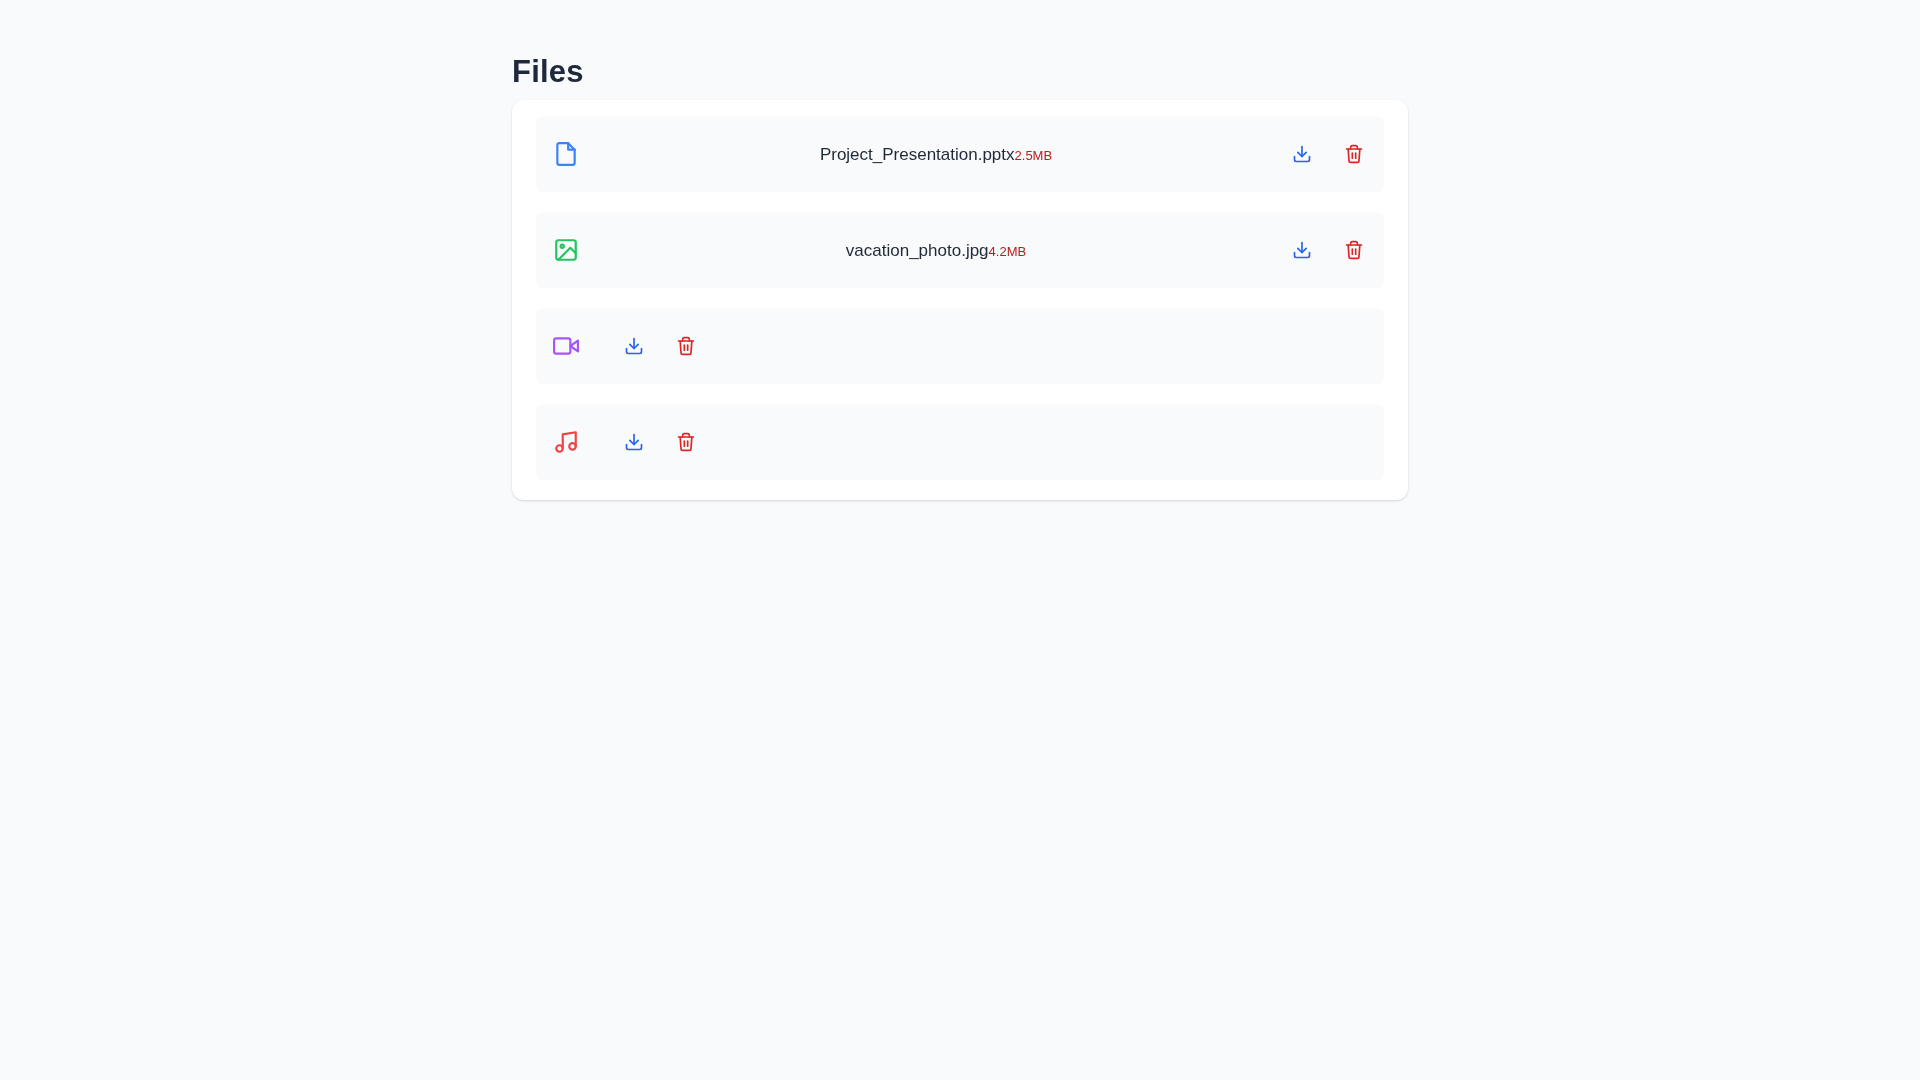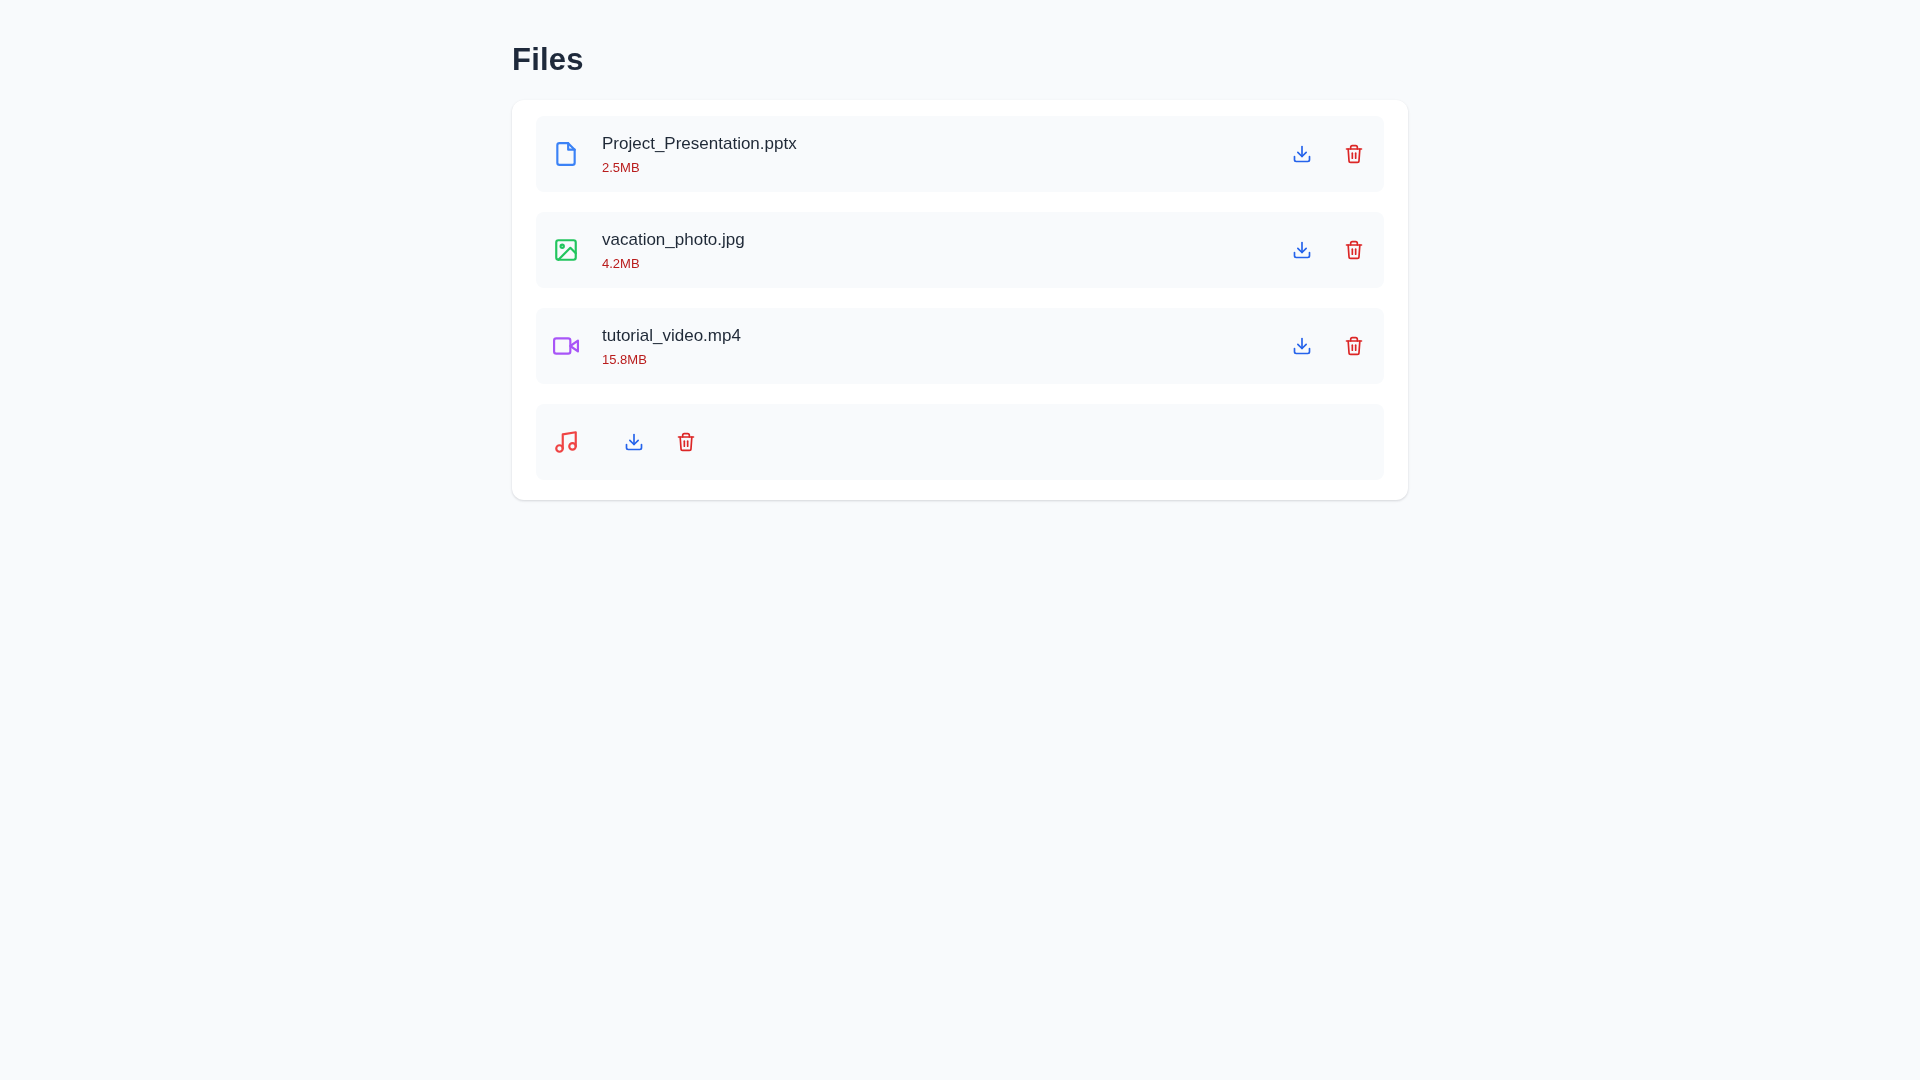--- a/index.html
+++ b/index.html
@@ -18,21 +18,21 @@
   .page {
     position: relative;
     width: 1920px;
     height: 1080px;
     box-sizing: border-box;
   }
 
   .page-title {
     position: absolute;
     left: 512px;
-    top: 20px;
+    top: 32px;
     font-size: 31px;
     line-height: 38px;
     font-weight: bold;
     color: #1e293b;
     letter-spacing: 0.2px;
   }
 
   .files-card {
     position: absolute;
     left: 512px;
@@ -66,21 +66,21 @@
     display: flex;
     align-items: center;
     justify-content: center;
     margin-right: 22px;
   }
 
   .file-meta {
     flex: 1 1 auto;
     min-width: 0;
     display: flex;
-    flex-direction: column;
+    flex-direction: row;
     justify-content: center;
   }
 
   .file-name {
     font-size: 17px;
     line-height: 23px;
     color: #1f2937;
     white-space: nowrap;
     overflow: hidden;
     text-overflow: ellipsis;
@@ -189,24 +189,20 @@
       </span>
     </div>
 
     <div class="file-row">
       <span class="file-icon">
         <svg width="26" height="26" viewBox="0 0 24 24" fill="none" stroke="#a855f7" stroke-width="2" stroke-linecap="round" stroke-linejoin="round">
           <polygon points="23 7 16 12 23 17 23 7"></polygon>
           <rect x="1" y="5" width="15" height="14" rx="2" ry="2"></rect>
         </svg>
       </span>
-      <span class="file-meta">
-        <span class="file-name">tutorial_video.mp4</span>
-        <span class="file-size">15.8MB</span>
-      </span>
       <span class="file-actions">
         <button class="action-btn" title="Download">
           <svg width="20" height="20" viewBox="0 0 24 24" fill="none" stroke="#2563eb" stroke-width="2" stroke-linecap="round" stroke-linejoin="round">
             <path d="M21 15v4a2 2 0 0 1-2 2H5a2 2 0 0 1-2-2v-4"></path>
             <polyline points="7 10 12 15 17 10"></polyline>
             <line x1="12" y1="15" x2="12" y2="3"></line>
           </svg>
         </button>
         <button class="action-btn" title="Delete">
           <svg width="20" height="20" viewBox="0 0 24 24" fill="none" stroke="#dc2626" stroke-width="2" stroke-linecap="round" stroke-linejoin="round">

